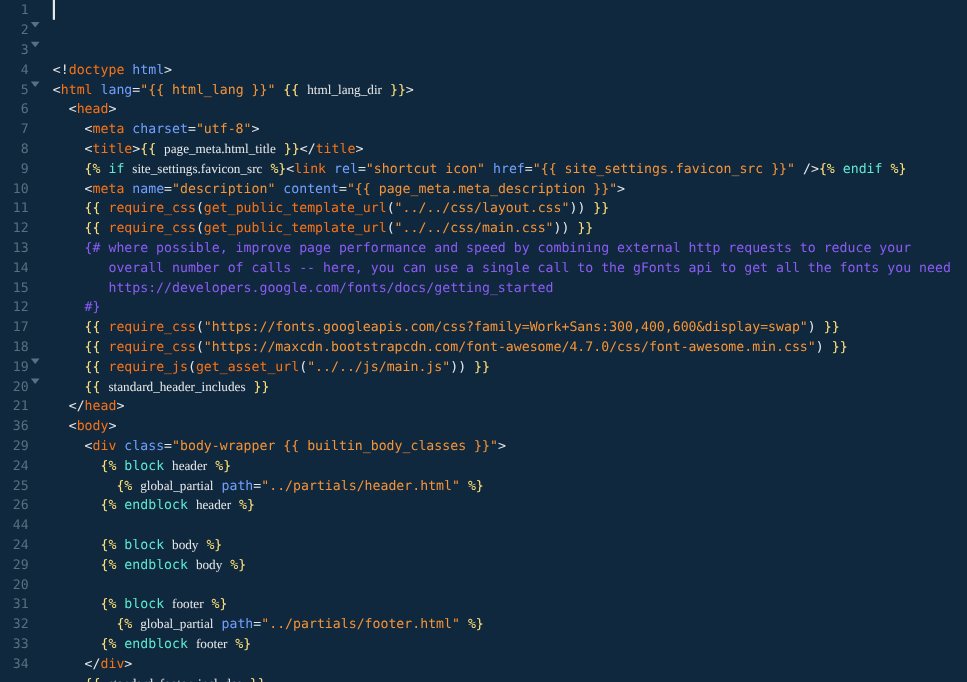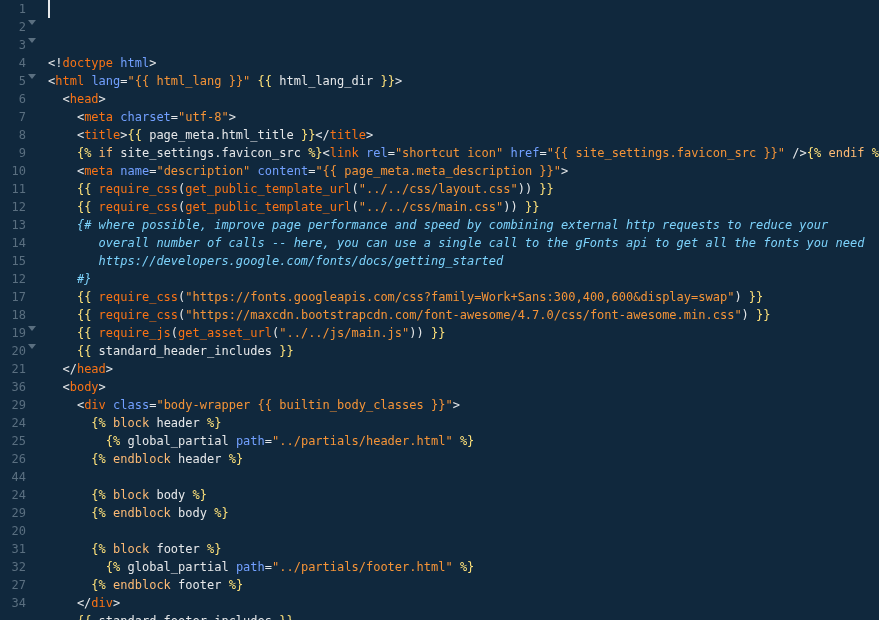--- a/index.html
+++ b/index.html
@@ -45,24 +45,24 @@
     top: 0;
     width: 2px;
     height: 18px;
     background: #e6e8ea;
   }
   
   .pun { color: #e6e8ea; }     
   .tag { color: #f97316; }     
   .attr { color: #72a0ff; }
   .str { color: #f59438; }     
-  .kw  { color: #fdba74; }     
+  .kw  { color: #5eead4; }     
   .js  { color: #ffe27a; }     
-  .var { color: #e6e8ea; }
-  .cmt { color: #7dd3fc; font-style: italic; }
+  .var { color: #e6e8ea; font-family: Liberation Serif, serif; }
+  .cmt { color: #8b5cf6; }
 </style>
 </head>
 <body>
 
 <div class="editor">
   <div class="gutter">
       <div class="ln">1</div>
       <div class="ln">2<span class="fold-marker"></span></div>
       <div class="ln">3<span class="fold-marker"></span></div>
       <div class="ln">4</div>
@@ -87,19 +87,19 @@
       <div class="ln">29</div>
       <div class="ln">24</div>
       <div class="ln">25</div>
       <div class="ln">26</div>
       <div class="ln">44</div>
       <div class="ln">24</div>
       <div class="ln">29</div>
       <div class="ln">20</div>
       <div class="ln">31</div>
       <div class="ln">32</div>
-      <div class="ln">27</div>
+      <div class="ln">33</div>
       <div class="ln">34</div>
     </div>
   <div class="code">
     <div class="cursor" style="top: 0px;"></div>
   <div class="row"><span class="pun">&lt;!</span><span class="tag">doctype</span><span class="pun"> </span><span class="attr">html</span><span class="pun">&gt;</span></div><div class="row"><span class="pun">&lt;</span><span class="tag">html</span><span class="pun"> </span><span class="attr">lang</span><span class="pun">=</span><span class="str">"{{ html_lang }}"</span><span class="pun"> </span><span class="js">{{</span><span class="pun"> </span><span class="var">html_lang_dir</span><span class="pun"> </span><span class="js">}}</span><span class="pun">&gt;</span></div><div class="row"><span class="pun">  &lt;</span><span class="tag">head</span><span class="pun">&gt;</span></div><div class="row"><span class="pun">    &lt;</span><span class="tag">meta</span><span class="pun"> </span><span class="attr">charset</span><span class="pun">=</span><span class="str">"utf-8"</span><span class="pun">&gt;</span></div><div class="row"><span class="pun">    &lt;</span><span class="tag">title</span><span class="pun">&gt;</span><span class="js">{{</span><span class="pun"> </span><span class="var">page_meta.html_title</span><span class="pun"> </span><span class="js">}}</span><span class="pun">&lt;/</span><span class="tag">title</span><span class="pun">&gt;</span></div><div class="row"><span class="pun">    </span><span class="js">{%</span><span class="pun"> </span><span class="kw">if</span><span class="pun"> </span><span class="var">site_settings.favicon_src</span><span class="pun"> </span><span class="js">%}</span><span class="pun">&lt;</span><span class="tag">link</span><span class="pun"> </span><span class="attr">rel</span><span class="pun">=</span><span class="str">"shortcut icon"</span><span class="pun"> </span><span class="attr">href</span><span class="pun">=</span><span class="str">"{{ site_settings.favicon_src }}"</span><span class="pun"> /&gt;</span><span class="js">{%</span><span class="pun"> </span><span class="kw">endif</span><span class="pun"> </span><span class="js">%}</span></div><div class="row"><span class="pun">    &lt;</span><span class="tag">meta</span><span class="pun"> </span><span class="attr">name</span><span class="pun">=</span><span class="str">"description"</span><span class="pun"> </span><span class="attr">content</span><span class="pun">=</span><span class="str">"{{ page_meta.meta_description }}"</span><span class="pun">&gt;</span></div><div class="row"><span class="pun">    </span><span class="js">{{</span><span class="pun"> </span><span class="tag">require_css</span><span class="pun">(</span><span class="tag">get_public_template_url</span><span class="pun">(</span><span class="str">"../../css/layout.css"</span><span class="pun">))</span><span class="pun"> </span><span class="js">}}</span></div><div class="row"><span class="pun">    </span><span class="js">{{</span><span class="pun"> </span><span class="tag">require_css</span><span class="pun">(</span><span class="tag">get_public_template_url</span><span class="pun">(</span><span class="str">"../../css/main.css"</span><span class="pun">))</span><span class="pun"> </span><span class="js">}}</span></div><div class="row"><span class="pun">    </span><span class="cmt">{# where possible, improve page performance and speed by combining external http requests to reduce your</span></div><div class="row"><span class="pun">       </span><span class="cmt">overall number of calls -- here, you can use a single call to the gFonts api to get all the fonts you need</span></div><div class="row"><span class="pun">       </span><span class="cmt">https://developers.google.com/fonts/docs/getting_started</span></div><div class="row"><span class="pun">    </span><span class="cmt">#}</span></div><div class="row"><span class="pun">    </span><span class="js">{{</span><span class="pun"> </span><span class="tag">require_css</span><span class="pun">(</span><span class="str">"https://fonts.googleapis.com/css?family=Work+Sans:300,400,600&amp;display=swap"</span><span class="pun">)</span><span class="pun"> </span><span class="js">}}</span></div><div class="row"><span class="pun">    </span><span class="js">{{</span><span class="pun"> </span><span class="tag">require_css</span><span class="pun">(</span><span class="str">"https://maxcdn.bootstrapcdn.com/font-awesome/4.7.0/css/font-awesome.min.css"</span><span class="pun">)</span><span class="pun"> </span><span class="js">}}</span></div><div class="row"><span class="pun">    </span><span class="js">{{</span><span class="pun"> </span><span class="tag">require_js</span><span class="pun">(</span><span class="tag">get_asset_url</span><span class="pun">(</span><span class="str">"../../js/main.js"</span><span class="pun">))</span><span class="pun"> </span><span class="js">}}</span></div><div class="row"><span class="pun">    </span><span class="js">{{</span><span class="pun"> </span><span class="var">standard_header_includes</span><span class="pun"> </span><span class="js">}}</span></div><div class="row"><span class="pun">  &lt;/</span><span class="tag">head</span><span class="pun">&gt;</span></div><div class="row"><span class="pun">  &lt;</span><span class="tag">body</span><span class="pun">&gt;</span></div><div class="row"><span class="pun">    &lt;</span><span class="tag">div</span><span class="pun"> </span><span class="attr">class</span><span class="pun">=</span><span class="str">"body-wrapper {{ builtin_body_classes }}"</span><span class="pun">&gt;</span></div><div class="row"><span class="pun">      </span><span class="js">{%</span><span class="pun"> </span><span class="kw">block</span><span class="pun"> </span><span class="var">header</span><span class="pun"> </span><span class="js">%}</span></div><div class="row"><span class="pun">        </span><span class="js">{%</span><span class="pun"> </span><span class="var">global_partial</span><span class="pun"> </span><span class="attr">path</span><span class="pun">=</span><span class="str">"../partials/header.html"</span><span class="pun"> </span><span class="js">%}</span></div><div class="row"><span class="pun">      </span><span class="js">{%</span><span class="pun"> </span><span class="kw">endblock</span><span class="pun"> </span><span class="var">header</span><span class="pun"> </span><span class="js">%}</span></div><div class="row"></div><div class="row"><span class="pun">      </span><span class="js">{%</span><span class="pun"> </span><span class="kw">block</span><span class="pun"> </span><span class="var">body</span><span class="pun"> </span><span class="js">%}</span></div><div class="row"><span class="pun">      </span><span class="js">{%</span><span class="pun"> </span><span class="kw">endblock</span><span class="pun"> </span><span class="var">body</span><span class="pun"> </span><span class="js">%}</span></div><div class="row"></div><div class="row"><span class="pun">      </span><span class="js">{%</span><span class="pun"> </span><span class="kw">block</span><span class="pun"> </span><span class="var">footer</span><span class="pun"> </span><span class="js">%}</span></div><div class="row"><span class="pun">        </span><span class="js">{%</span><span class="pun"> </span><span class="var">global_partial</span><span class="pun"> </span><span class="attr">path</span><span class="pun">=</span><span class="str">"../partials/footer.html"</span><span class="pun"> </span><span class="js">%}</span></div><div class="row"><span class="pun">      </span><span class="js">{%</span><span class="pun"> </span><span class="kw">endblock</span><span class="pun"> </span><span class="var">footer</span><span class="pun"> </span><span class="js">%}</span></div><div class="row"><span class="pun">    &lt;/</span><span class="tag">div</span><span class="pun">&gt;</span></div><div class="row"><span class="pun">    </span><span class="js">{{</span><span class="pun"> </span><span class="var">standard_footer_includes</span><span class="pun"> </span><span class="js">}}</span></div></div>
 </div>
 
 </body></html>

